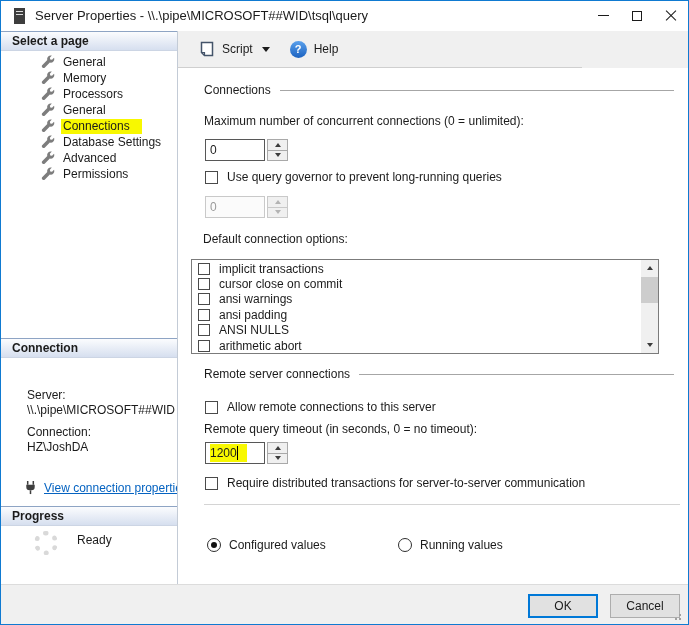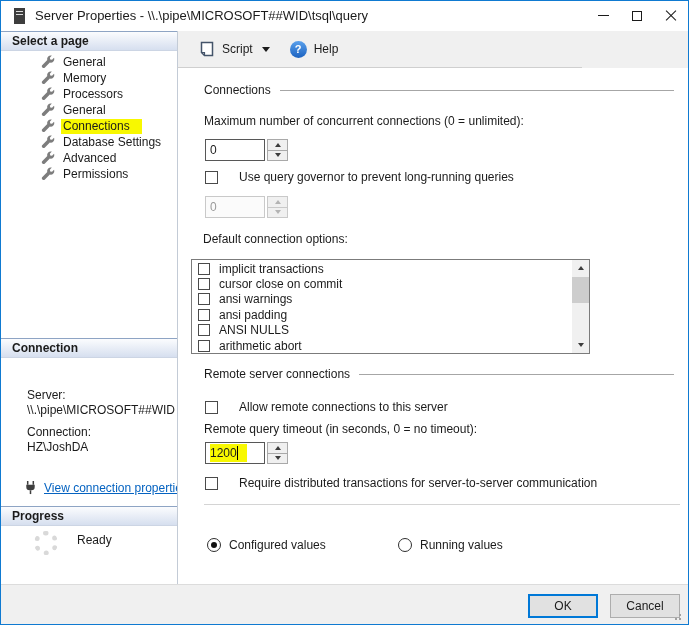--- a/index.html
+++ b/index.html
@@ -76,24 +76,24 @@
   .spin.disabled .spin-field { border-color:#c9c9c9; color:#9b9b9b; background:#fbfbfb; }
   .spin.disabled .spin-btn { border-color:#c9c9c9; }
   .spin.disabled .tri-up { border-bottom-color:#b3b3b3; }
   .spin.disabled .tri-down { border-top-color:#b3b3b3; }
 
   .hl-bg { background:#f8f800; display:inline-flex; align-items:center; height:18px; margin-top:1px; }
   .caret-bar { display:inline-block; width:1px; height:14px; background:#000; }
   .hl-pad { display:inline-block; width:9px; height:14px; }
 
   .checkbox { width:13px; height:13px; border:1px solid #4a4a4a; background:#fff; flex:0 0 auto; }
-  .chk-row { position:absolute; display:flex; align-items:flex-start;gap:12px; }
+  .chk-row { position:absolute; display:flex; align-items:flex-start; }
   .chk-row .chk-label { margin-left:9px; margin-top:-1px; white-space:nowrap; }
 
-  .listbox { position:absolute; left:13px; top:191px; width:399px; height:95px; border:1px solid #7b7b7b; background:#fff; }
+  .listbox { position:absolute; left:13px; top:191px; width:468px; height:95px; border:1px solid #7b7b7b; background:#fff; }
   .listbox-items { position:absolute; left:0; top:1px; right:17px; bottom:0; }
   .opt-row { height:15.4px; display:flex; align-items:center; padding-left:6px; }
   .opt-row .checkbox { width:12px; height:12px; }
   .opt-label { margin-left:9px; white-space:nowrap; }
   .vscroll { position:absolute; right:0; top:0; bottom:0; width:17px; background:#f0f0f0; }
   .scroll-btn { position:absolute; left:0; width:17px; height:16px; display:flex; align-items:center; justify-content:center; }
   .scroll-btn.top { top:0; } .scroll-btn.bottom { bottom:0; }
   .scroll-thumb { position:absolute; left:0; top:17px; width:17px; height:26px; background:#cdcdcd; }
 
   .divider { position:absolute; left:26px; right:8px; height:1px; background:#d4d4d4; }

